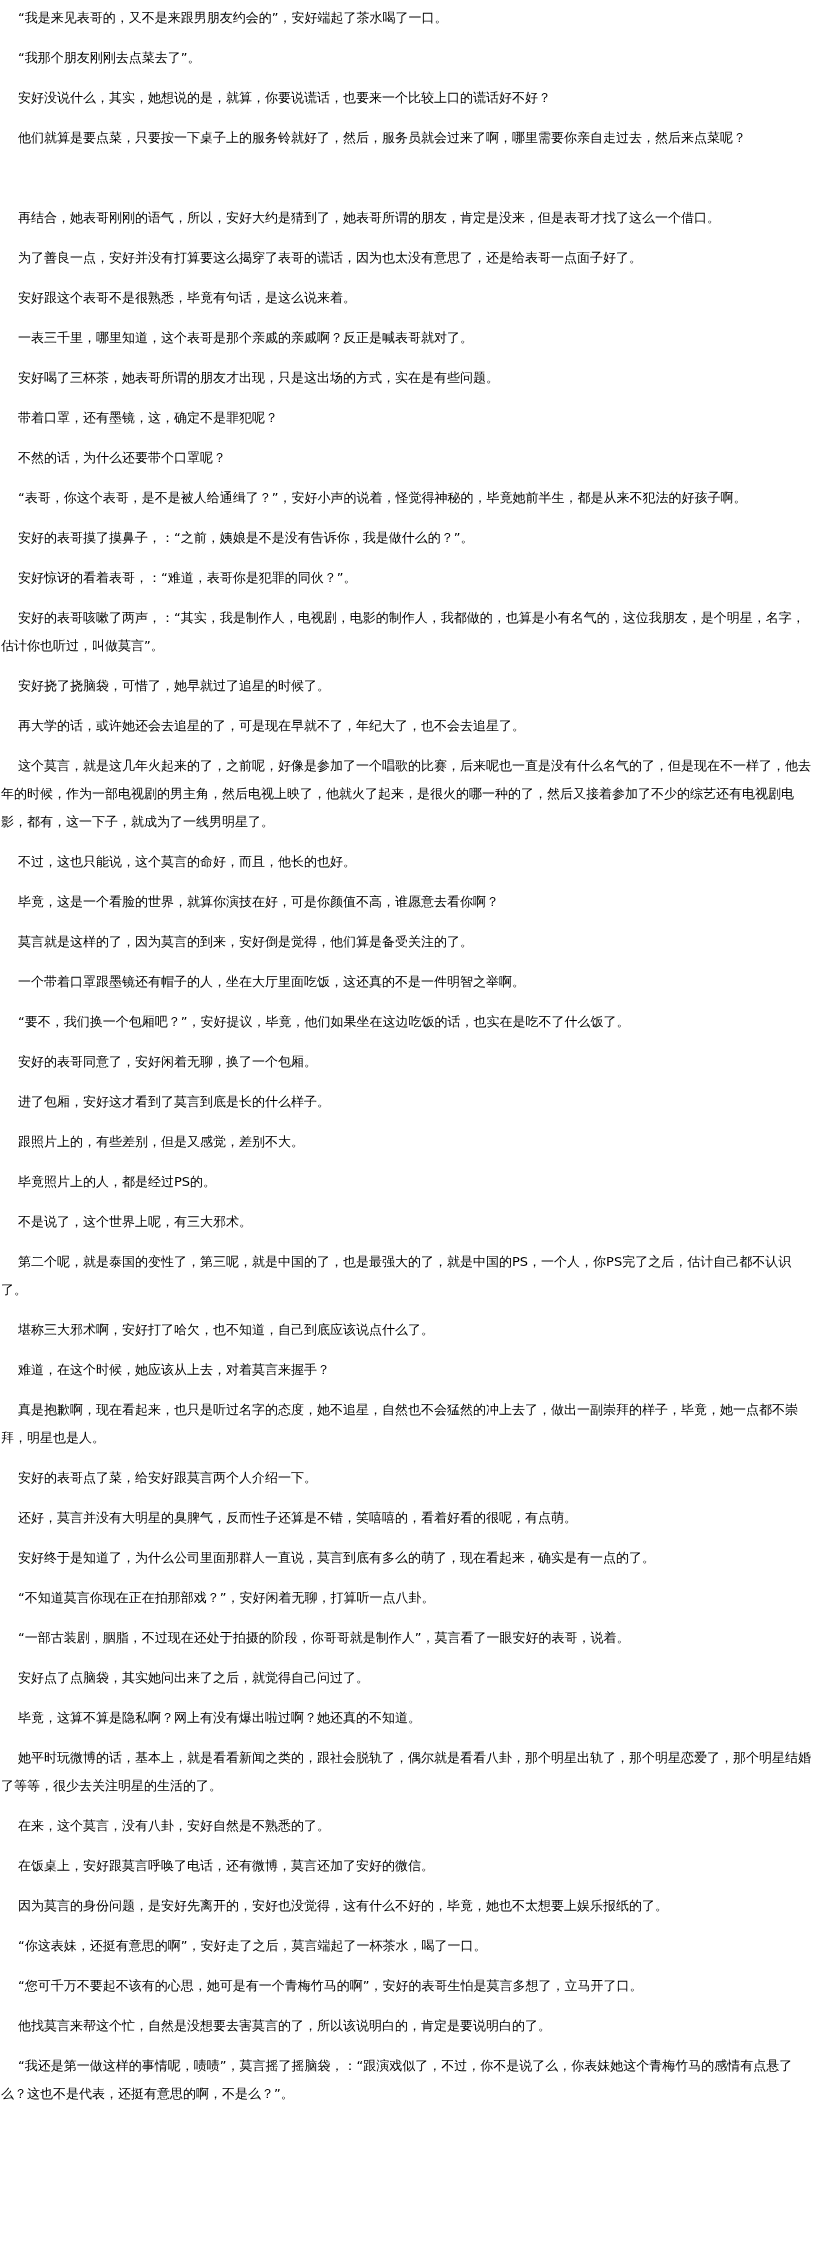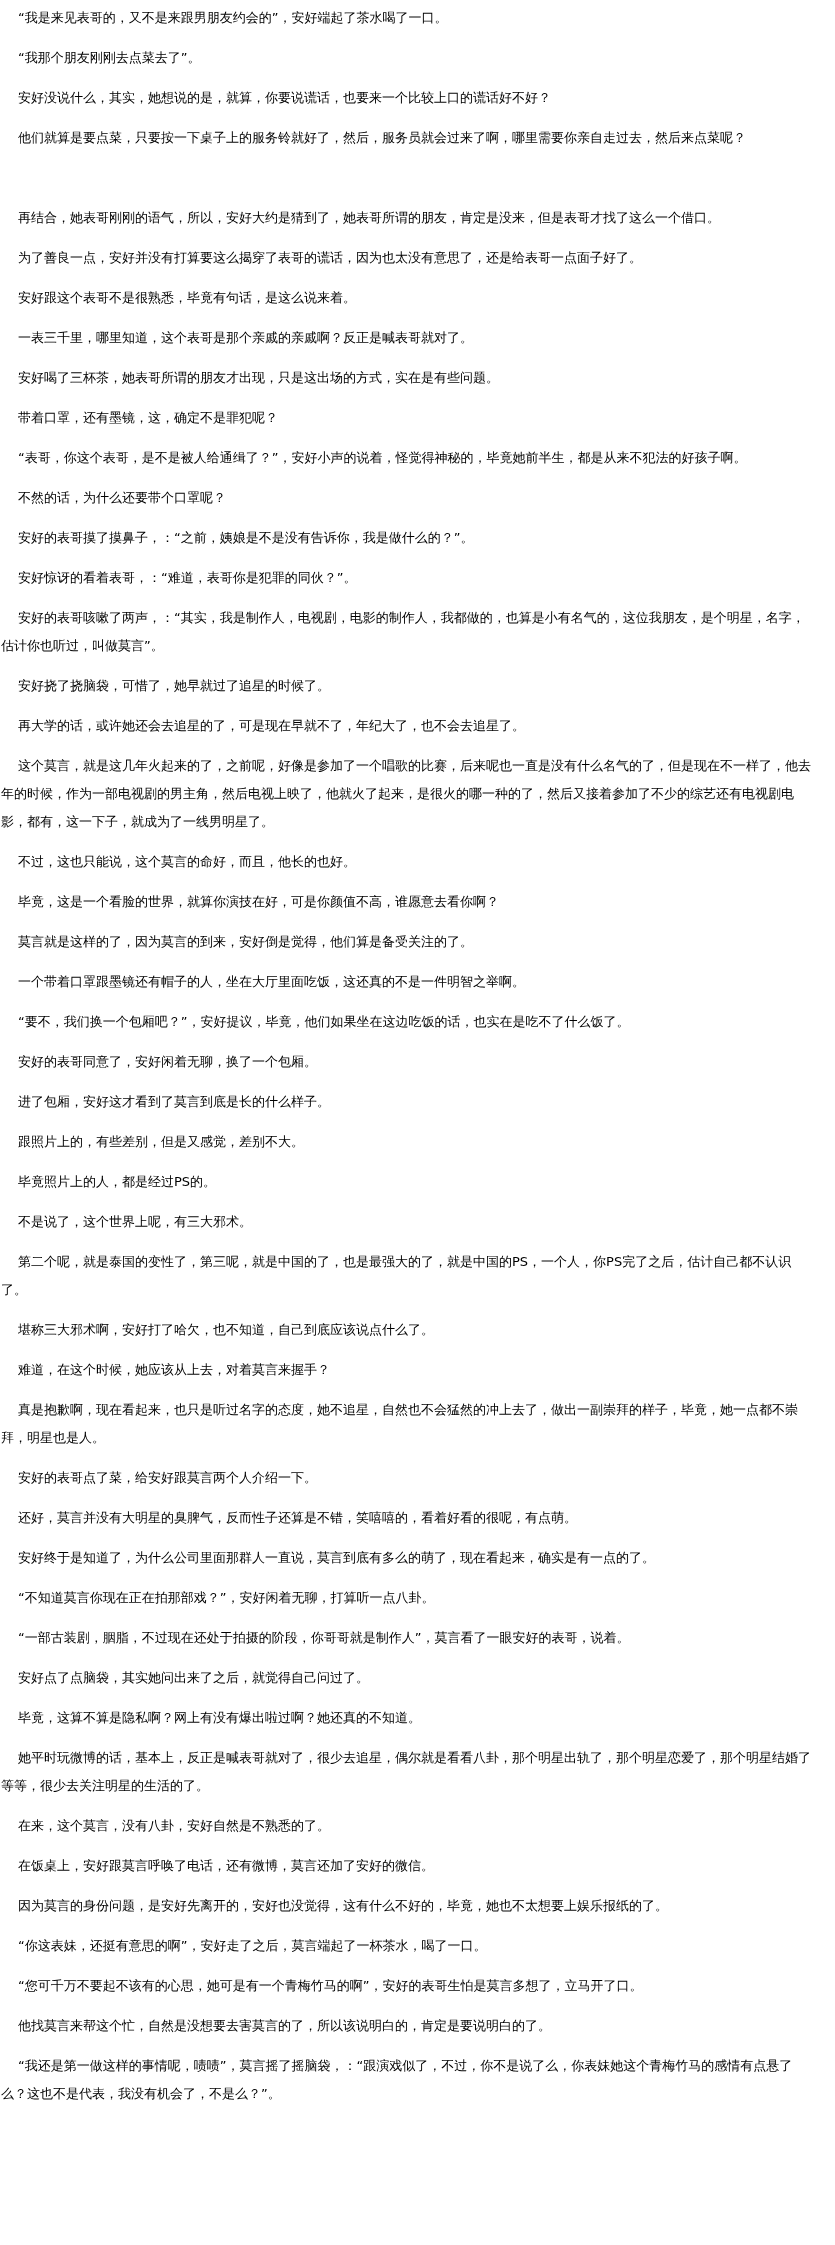--- a/index.html
+++ b/index.html
@@ -37,22 +37,22 @@
       <p>“我那个朋友刚刚去点菜去了”。</p>
       <p>安好没说什么，其实，她想说的是，就算，你要说谎话，也要来一个比较上口的谎话好不好？</p>
       <p>他们就算是要点菜，只要按一下桌子上的服务铃就好了，然后，服务员就会过来了啊，哪里需要你亲自走过去，然后来点菜呢？</p>
       <p class="empty"></p>
       <p>再结合，她表哥刚刚的语气，所以，安好大约是猜到了，她表哥所谓的朋友，肯定是没来，但是表哥才找了这么一个借口。</p>
       <p>为了善良一点，安好并没有打算要这么揭穿了表哥的谎话，因为也太没有意思了，还是给表哥一点面子好了。</p>
       <p>安好跟这个表哥不是很熟悉，毕竟有句话，是这么说来着。</p>
       <p>一表三千里，哪里知道，这个表哥是那个亲戚的亲戚啊？反正是喊表哥就对了。</p>
       <p>安好喝了三杯茶，她表哥所谓的朋友才出现，只是这出场的方式，实在是有些问题。</p>
       <p>带着口罩，还有墨镜，这，确定不是罪犯呢？</p>
+      <p>不然的话，为什么还要带个口罩呢？</p>
       <p>“表哥，你这个表哥，是不是被人给通缉了？”，安好小声的说着，怪觉得神秘的，毕竟她前半生，都是从来不犯法的好孩子啊。</p>
-      <p>不然的话，为什么还要带个口罩呢？</p>
       <p>安好的表哥摸了摸鼻子，：“之前，姨娘是不是没有告诉你，我是做什么的？”。</p>
       <p>安好惊讶的看着表哥，：“难道，表哥你是犯罪的同伙？”。</p>
       <p>安好的表哥咳嗽了两声，：“其实，我是制作人，电视剧，电影的制作人，我都做的，也算是小有名气的，这位我朋友，是个明星，名字，估计你也听过，叫做莫言”。</p>
       <p>安好挠了挠脑袋，可惜了，她早就过了追星的时候了。</p>
       <p>再大学的话，或许她还会去追星的了，可是现在早就不了，年纪大了，也不会去追星了。</p>
       <p>这个莫言，就是这几年火起来的了，之前呢，好像是参加了一个唱歌的比赛，后来呢也一直是没有什么名气的了，但是现在不一样了，他去年的时候，作为一部电视剧的男主角，然后电视上映了，他就火了起来，是很火的哪一种的了，然后又接着参加了不少的综艺还有电视剧电影，都有，这一下子，就成为了一线男明星了。</p>
       <p>不过，这也只能说，这个莫言的命好，而且，他长的也好。</p>
       <p>毕竟，这是一个看脸的世界，就算你演技在好，可是你颜值不高，谁愿意去看你啊？</p>
       <p>莫言就是这样的了，因为莫言的到来，安好倒是觉得，他们算是备受关注的了。</p>
       <p>一个带着口罩跟墨镜还有帽子的人，坐在大厅里面吃饭，这还真的不是一件明智之举啊。</p>
@@ -66,22 +66,22 @@
       <p>堪称三大邪术啊，安好打了哈欠，也不知道，自己到底应该说点什么了。</p>
       <p>难道，在这个时候，她应该从上去，对着莫言来握手？</p>
       <p>真是抱歉啊，现在看起来，也只是听过名字的态度，她不追星，自然也不会猛然的冲上去了，做出一副崇拜的样子，毕竟，她一点都不崇拜，明星也是人。</p>
       <p>安好的表哥点了菜，给安好跟莫言两个人介绍一下。</p>
       <p>还好，莫言并没有大明星的臭脾气，反而性子还算是不错，笑嘻嘻的，看着好看的很呢，有点萌。</p>
       <p>安好终于是知道了，为什么公司里面那群人一直说，莫言到底有多么的萌了，现在看起来，确实是有一点的了。</p>
       <p>“不知道莫言你现在正在拍那部戏？”，安好闲着无聊，打算听一点八卦。</p>
       <p>“一部古装剧，胭脂，不过现在还处于拍摄的阶段，你哥哥就是制作人”，莫言看了一眼安好的表哥，说着。</p>
       <p>安好点了点脑袋，其实她问出来了之后，就觉得自己问过了。</p>
       <p>毕竟，这算不算是隐私啊？网上有没有爆出啦过啊？她还真的不知道。</p>
-      <p>她平时玩微博的话，基本上，反正是喊表哥就对了，很少去追星，偶尔就是看看八卦，那个明星出轨了，那个明星恋爱了，那个明星结婚了等等，很少去关注明星的生活的了。</p>
+      <p>她平时玩微博的话，基本上，就是看看新闻之类的，跟社会脱轨了，偶尔就是看看八卦，那个明星出轨了，那个明星恋爱了，那个明星结婚了等等，很少去关注明星的生活的了。</p>
       <p>在来，这个莫言，没有八卦，安好自然是不熟悉的了。</p>
       <p>在饭桌上，安好跟莫言呼唤了电话，还有微博，莫言还加了安好的微信。</p>
       <p>因为莫言的身份问题，是安好先离开的，安好也没觉得，这有什么不好的，毕竟，她也不太想要上娱乐报纸的了。</p>
       <p>“你这表妹，还挺有意思的啊”，安好走了之后，莫言端起了一杯茶水，喝了一口。</p>
       <p>“您可千万不要起不该有的心思，她可是有一个青梅竹马的啊”，安好的表哥生怕是莫言多想了，立马开了口。</p>
       <p>他找莫言来帮这个忙，自然是没想要去害莫言的了，所以该说明白的，肯定是要说明白的了。</p>
-      <p>“我还是第一做这样的事情呢，啧啧”，莫言摇了摇脑袋，：“跟演戏似了，不过，你不是说了么，你表妹她这个青梅竹马的感情有点悬了么？这也不是代表，我没有机会了，不是么？”。</p>
+      <p>“我还是第一做这样的事情呢，啧啧”，莫言摇了摇脑袋，：“跟演戏似了，不过，你不是说了么，你表妹她这个青梅竹马的感情有点悬了么？这也不是代表，还挺有意思的啊，不是么？”。</p>
     </div>
 </div>
 
 </body></html>

